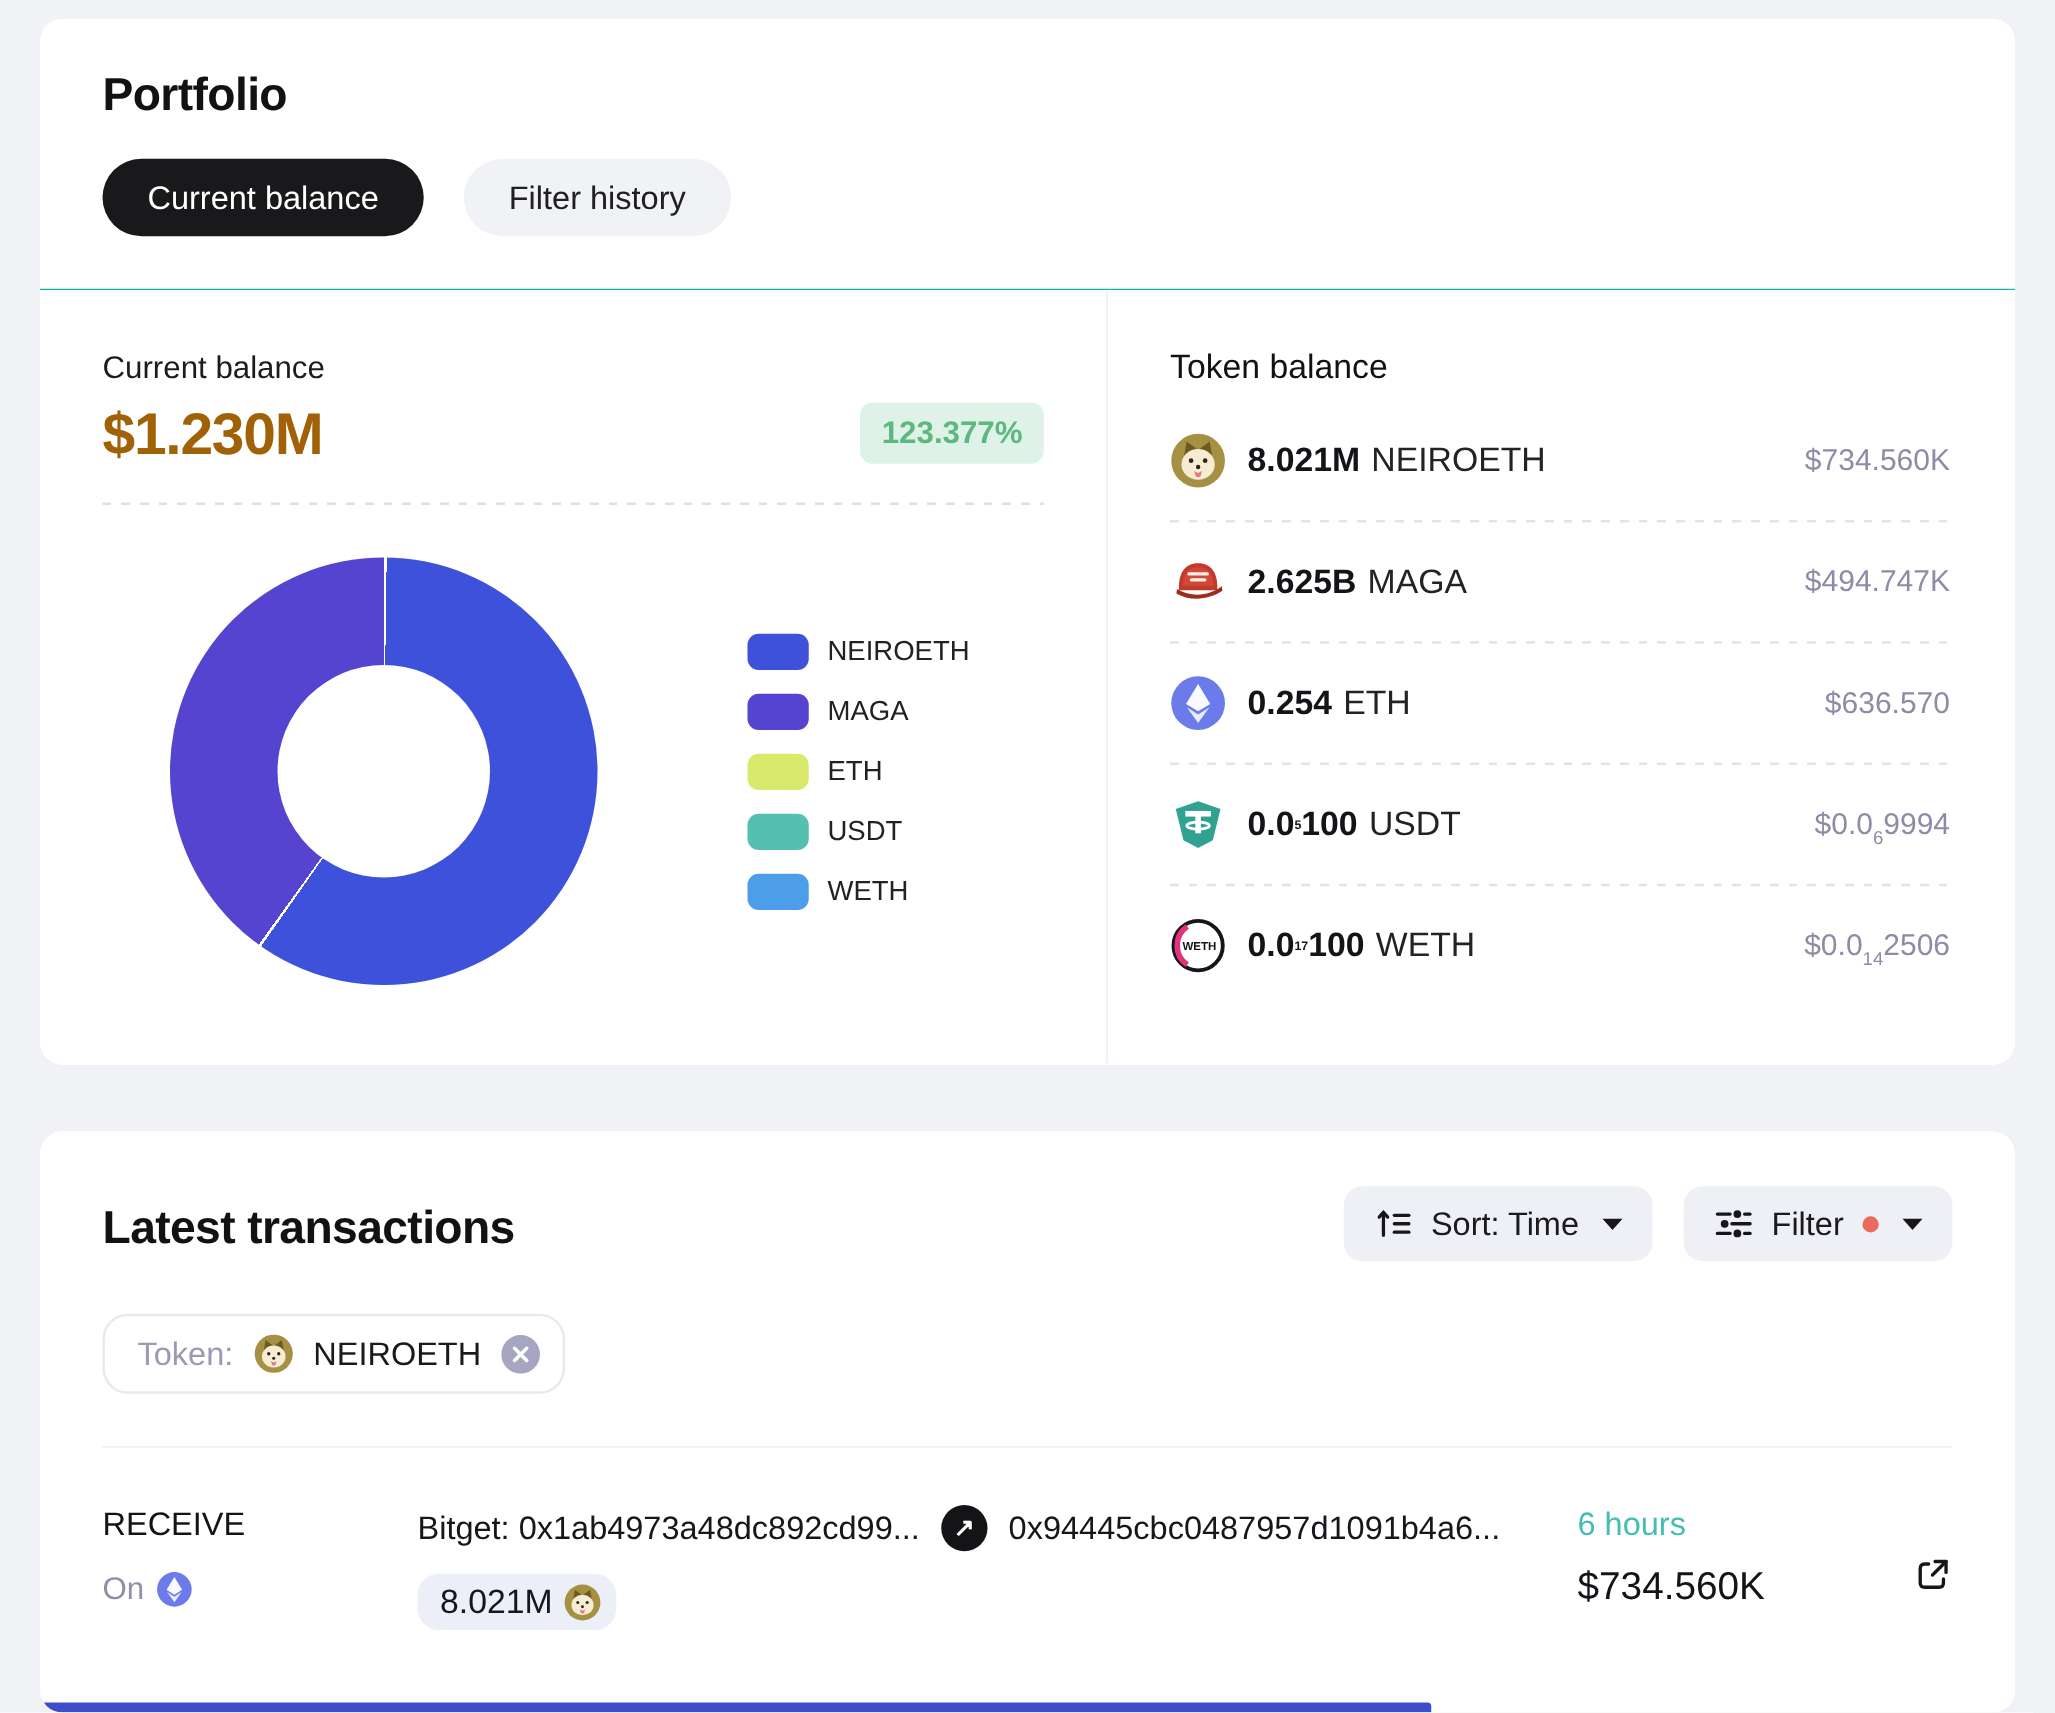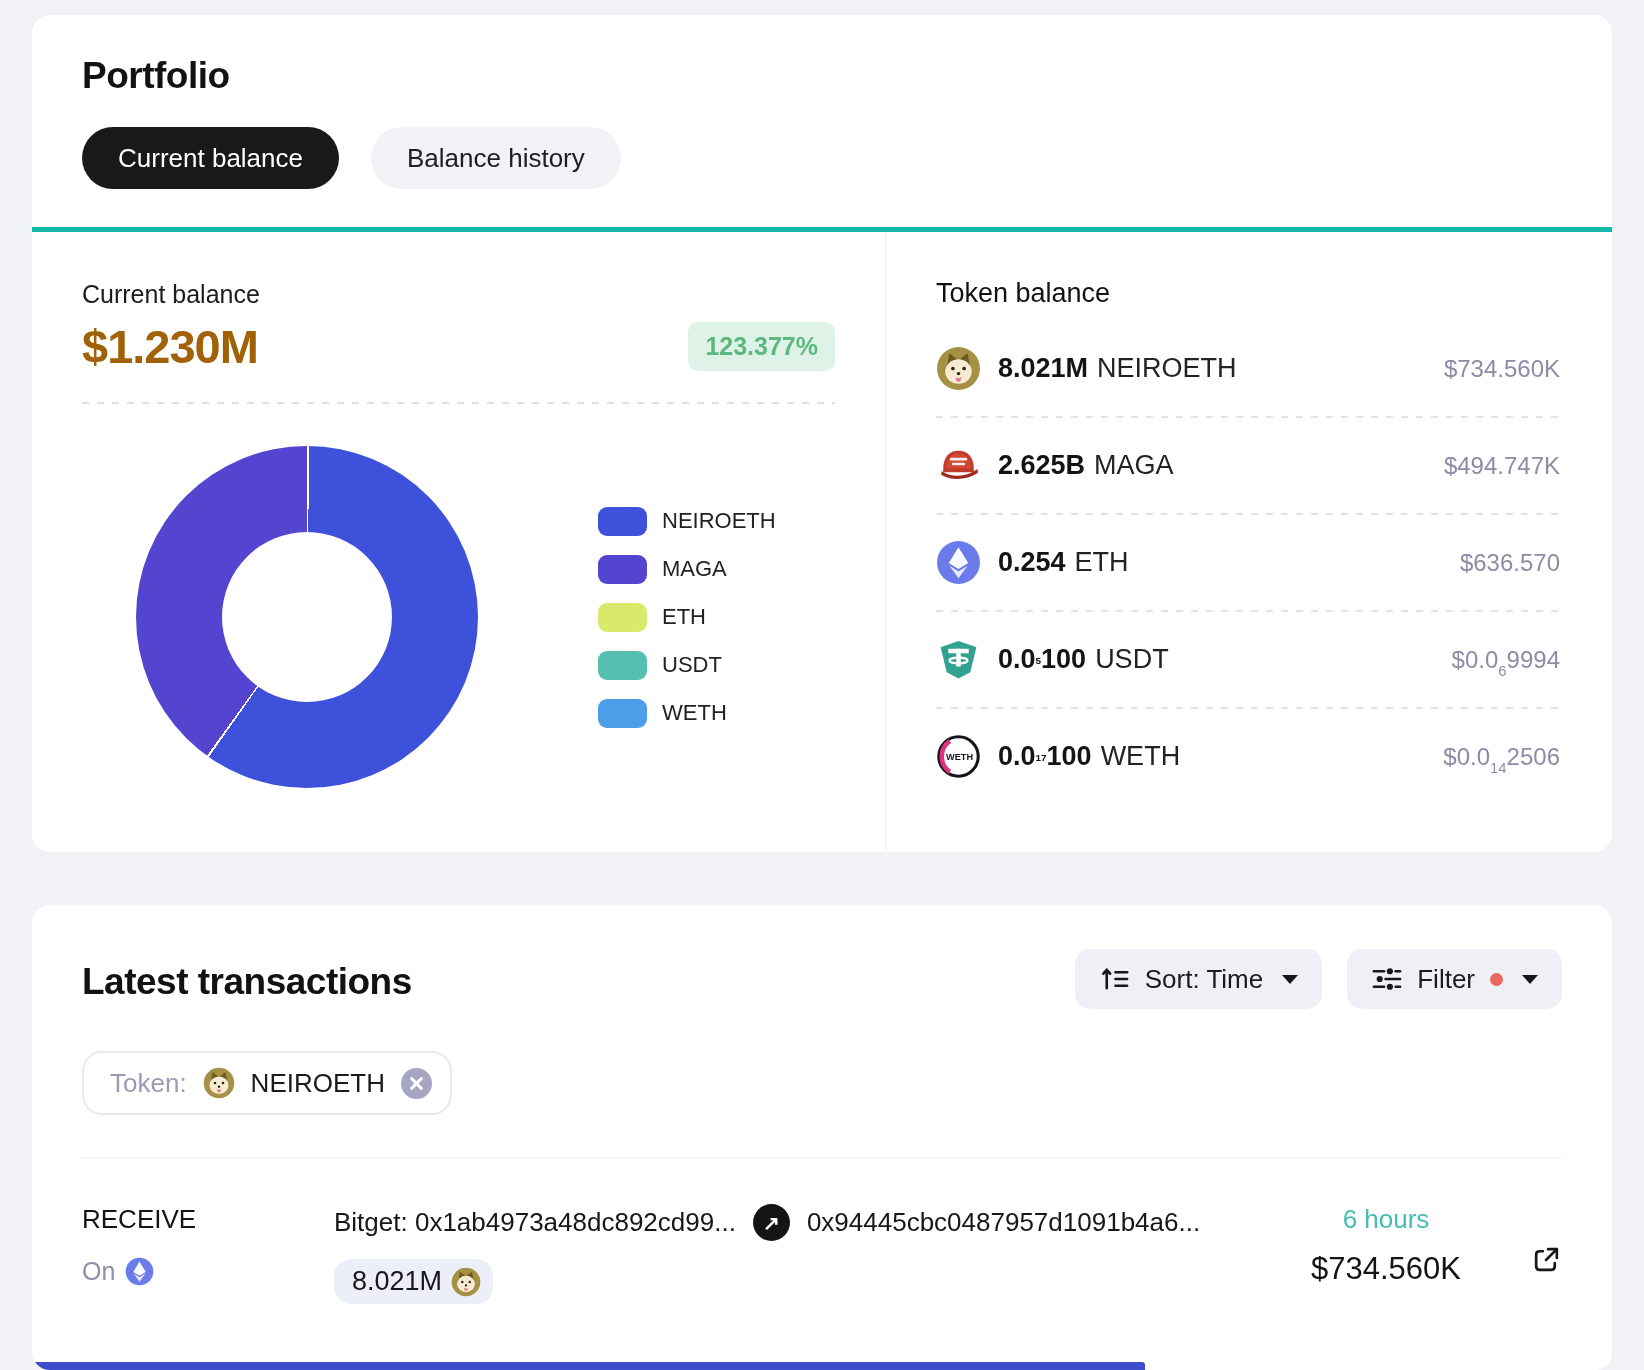--- a/index.html
+++ b/index.html
@@ -1,20 +1,20 @@
 <!DOCTYPE html>
 <html><head>
 <meta charset="utf-8">
 <style>
   *{box-sizing:border-box;margin:0;padding:0}
   html,body{width:1644px;height:1370px}
   body{position:relative;overflow:hidden;background:#F1F2F6;font-family:"Liberation Sans",sans-serif;color:#17171B}
   .card{position:absolute;background:#fff;border-radius:18px}
   #top-card{left:32px;top:15px;width:1580px;height:837px}
-  .top-header{height:217px;border-bottom:5px solid #14b8a6;padding:40px 0 0 50px}
+  .top-header{height:217px;border-bottom:1px solid #14b8a6;padding:40px 0 0 50px}
   .page-title{font-size:37px;font-weight:800;color:#121215;letter-spacing:-0.5px}
   .tabs{display:flex;gap:32px;margin-top:30px}
   .tab{height:62px;padding:0 36px;border-radius:31px;font-size:26px;border:none;display:flex;align-items:center;font-family:inherit;cursor:pointer}
   .tab.active{background:#19191C;color:#fff;font-weight:500}
   .tab.inactive{background:#F1F2F6;color:#202024;font-weight:400}
   .top-body{display:flex;height:619px}
   .left-col{width:854px;border-right:1px solid #ECECF1;padding:48px 50px 0 50px}
   .right-col{flex:1;padding:46px 52px 0 50px}
   .balance-label{font-size:25px;color:#1B1B20;font-weight:400}
   .balance-row{display:flex;justify-content:space-between;align-items:center;margin-top:10px}
@@ -52,36 +52,36 @@
   .tx-divider{height:1px;background:#ECECF1;margin-top:42px;margin-right:-0px}
   .tx-row{display:flex;margin-top:46px;align-items:flex-start}
   .tx-c1{width:252px}
   .tx-type{font-size:26px;font-weight:500;color:#141418}
   .tx-on{display:flex;align-items:center;gap:10px;margin-top:22px;color:#8F8FA8;font-size:25px}
   .tx-c2{flex:1;min-width:0}
   .tx-line1{display:flex;align-items:center;gap:17px;white-space:nowrap;font-size:26px;color:#17171B}
   .addr{cursor:pointer}
   .arrow-circle{width:37px;height:37px;border-radius:50%;background:#141417;color:#fff;display:flex;align-items:center;justify-content:center;font-size:20px;flex:none;font-weight:700}
   .amt-chip{margin-top:18px;display:inline-flex;align-items:center;gap:9px;background:#EDEFF8;border-radius:17px;padding:7px 12px 7px 18px;font-size:27px;color:#17171B}
-  .tx-c3{width:300px;position:relative;text-align:center;padding-right:52px}
+  .tx-c3{width:300px;position:relative;text-align:left;padding-right:52px}
   .tx-time{font-size:26px;color:#45BDB3}
   .tx-val{font-size:31px;color:#141418;margin-top:16px;font-weight:500}
   .ext-btn{position:absolute;right:0;top:40px;border:none;background:transparent;padding:0;cursor:pointer;display:flex}
   .blue-bar{position:absolute;left:0;bottom:0;width:1113px;height:8px;background:#3E4DC9;border-radius:3px 3px 0 0}
   svg text{font-family:"Liberation Sans",sans-serif}
 </style>
 </head>
 <body>
 
 <div class="card" id="top-card">
   <div class="top-header">
     <div class="page-title">Portfolio</div>
     <div class="tabs">
       <button class="tab active">Current balance</button>
-      <button class="tab inactive">Balance history</button>
+      <button class="tab inactive">Filter history</button>
     </div>
   </div>
 
   <div class="top-body">
 
     <div class="left-col">
       <div class="balance-label">Current balance</div>
       <div class="balance-row">
         <div class="balance-value">$1.230M</div>
         <div class="badge">123.377%</div>

